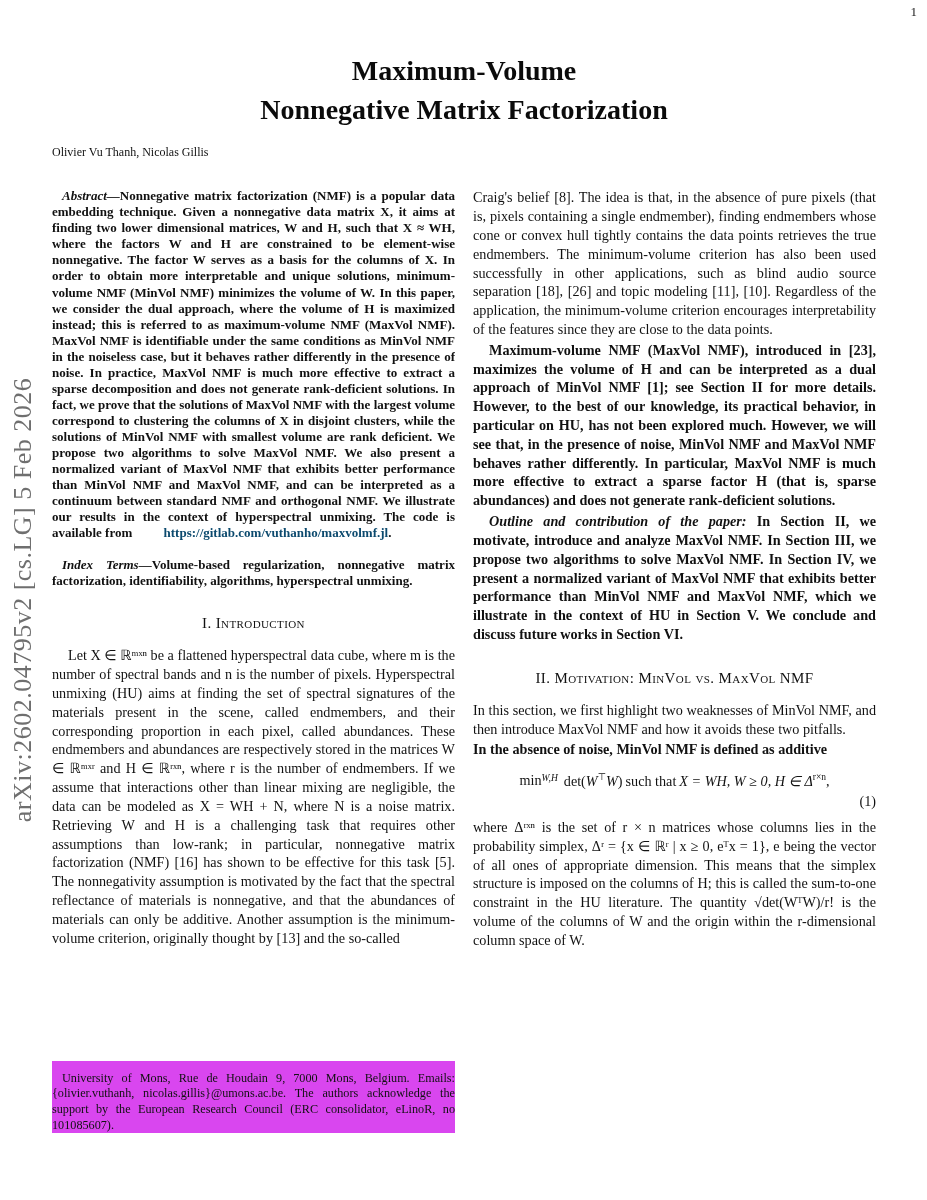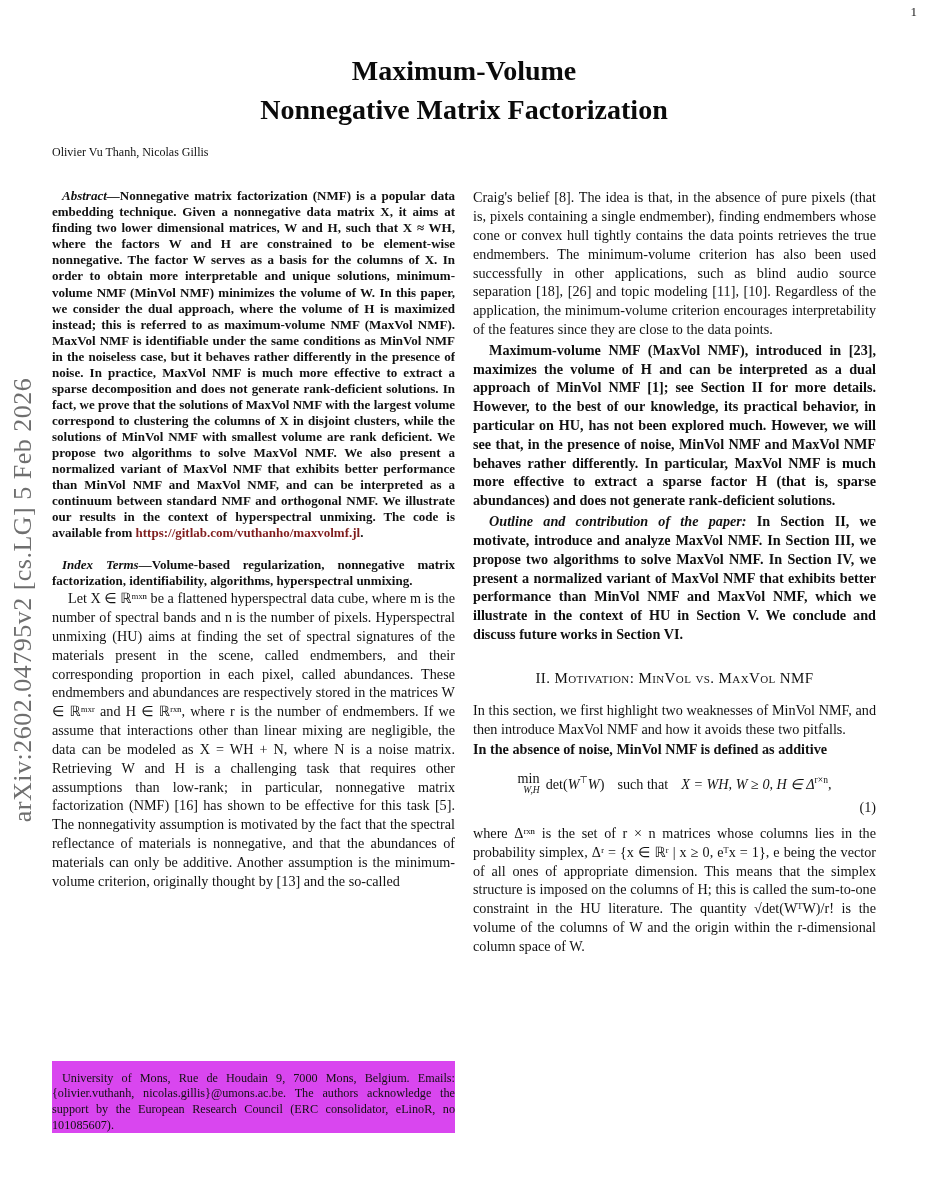--- a/index.html
+++ b/index.html
@@ -64,21 +64,21 @@
   .abstract, .index-terms {
     font-size: 13px;
     font-weight: bold;
     line-height: 1.235;
     text-align: justify;
     text-indent: 10px;
     hyphens: auto;
   }
   .index-terms { margin-top: 16px; }
   .lead-label { font-style: italic; font-weight: bold; }
-  .link { color: #7f1d1d; font-weight: bold; text-decoration: none; word-break: break-all; }
+  .link { color: #0c4a6e; font-weight: bold; text-decoration: none; word-break: break-all; margin-left: 28px; }
   .section-heading {
     text-align: center;
     font-variant: small-caps;
     font-weight: normal;
     font-size: 15px;
     letter-spacing: 0.4px;
     margin: 26px 0 14px 0;
   }
   .subsection-heading {
     font-style: italic;
@@ -114,27 +114,27 @@
     font-size: 14.2px;
   }
   .eq-body {
     display: flex;
     justify-content: center;
     align-items: center;
     gap: 4px;
   }
   .min-stack {
     display: inline-flex;
-    flex-direction: column;
-    align-items: flex-end;
+    flex-direction: row;
+    align-items: flex-start;
     line-height: 1;
   }
   .min-sub { font-size: 9.5px; font-style: italic; margin-top: 1px; }
   .math-var { font-style: italic; }
-  .eq-roman { font-style: normal; padding: 0 13px; }
+  .eq-roman { font-style: normal; padding: 0 3px; }
   sup { font-size: 9.5px; }
   .eq-number {
     position: absolute;
     right: 0;
     bottom: 0;
     font-size: 14.2px;
   }
 </style>
 </head>
 <body>
@@ -155,20 +155,21 @@
     <div class="authors">Olivier Vu Thanh, Nicolas Gillis</div>
 
     <div class="columns">
 
       <div class="col">
 
         <p class="abstract"><span class="lead-label">Abstract—</span><span>Nonnegative matrix factorization (NMF) is a popular data embedding technique. Given a nonnegative data matrix X, it aims at finding two lower dimensional matrices, W and H, such that X ≈ WH, where the factors W and H are constrained to be element-wise nonnegative. The factor W serves as a basis for the columns of X. In order to obtain more interpretable and unique solutions, minimum-volume NMF (MinVol NMF) minimizes the volume of W. In this paper, we consider the dual approach, where the volume of H is maximized instead; this is referred to as maximum-volume NMF (MaxVol NMF). MaxVol NMF is identifiable under the same conditions as MinVol NMF in the noiseless case, but it behaves rather differently in the presence of noise. In practice, MaxVol NMF is much more effective to extract a sparse decomposition and does not generate rank-deficient solutions. In fact, we prove that the solutions of MaxVol NMF with the largest volume correspond to clustering the columns of X in disjoint clusters, while the solutions of MinVol NMF with smallest volume are rank deficient. We propose two algorithms to solve MaxVol NMF. We also present a normalized variant of MaxVol NMF that exhibits better performance than MinVol NMF and MaxVol NMF, and can be interpreted as a continuum between standard NMF and orthogonal NMF. We illustrate our results in the context of hyperspectral unmixing. The code is available from </span><a href="#" class="link">https://gitlab.com/vuthanho/maxvolmf.jl</a><span>.</span></p>
 
         <p class="index-terms"><span class="lead-label">Index Terms—</span><span>Volume-based regularization, nonnegative matrix factorization, identifiability, algorithms, hyperspectral unmixing.</span></p>
 
+        <h2 class="section-heading">I. Introduction</h2>
 
         <p class="body-par indent">Let X ∈ ℝᵐˣⁿ be a flattened hyperspectral data cube, where m is the number of spectral bands and n is the number of pixels. Hyperspectral unmixing (HU) aims at finding the set of spectral signatures of the materials present in the scene, called endmembers, and their corresponding proportion in each pixel, called abundances. These endmembers and abundances are respectively stored in the matrices W ∈ ℝᵐˣʳ and H ∈ ℝʳˣⁿ, where r is the number of endmembers. If we assume that interactions other than linear mixing are negligible, the data can be modeled as X = WH + N, where N is a noise matrix. Retrieving W and H is a challenging task that requires other assumptions than low-rank; in particular, nonnegative matrix factorization (NMF) [16] has shown to be effective for this task [5]. The nonnegativity assumption is motivated by the fact that the spectral reflectance of materials is nonnegative, and that the abundances of materials can only be additive. Another assumption is the minimum-volume criterion, originally thought by [13] and the so-called</p>
 
         <div class="footnote">University of Mons, Rue de Houdain 9, 7000 Mons, Belgium. Emails: {olivier.vuthanh, nicolas.gillis}@umons.ac.be. The authors acknowledge the support by the European Research Council (ERC consolidator, eLinoR, no 101085607).</div>
       </div>
 
       <div class="col">
 
         <p class="body-par">Craig's belief [8]. The idea is that, in the absence of pure pixels (that is, pixels containing a single endmember), finding endmembers whose cone or convex hull tightly contains the data points retrieves the true endmembers. The minimum-volume criterion has also been used successfully in other applications, such as blind audio source separation [18], [26] and topic modeling [11], [10]. Regardless of the application, the minimum-volume criterion encourages interpretability of the features since they are close to the data points.</p>
 

